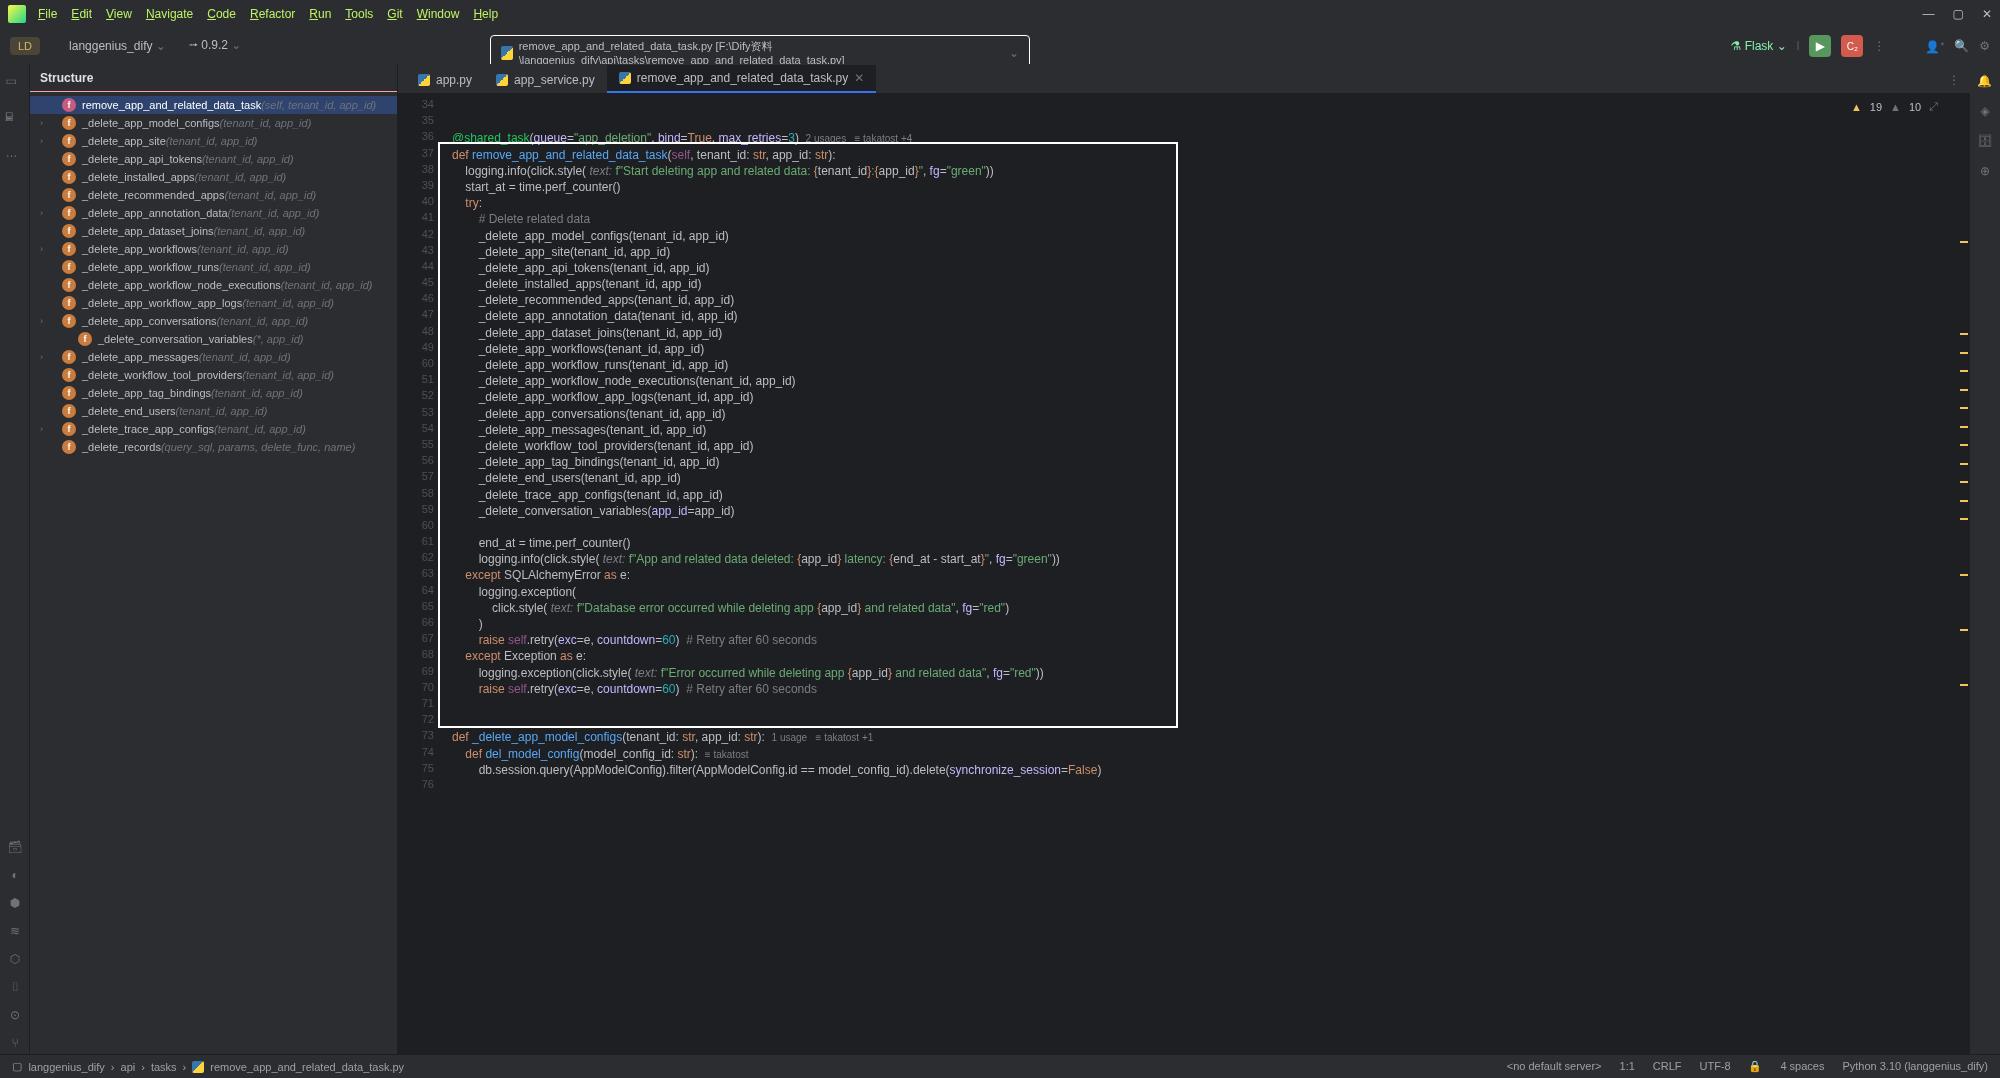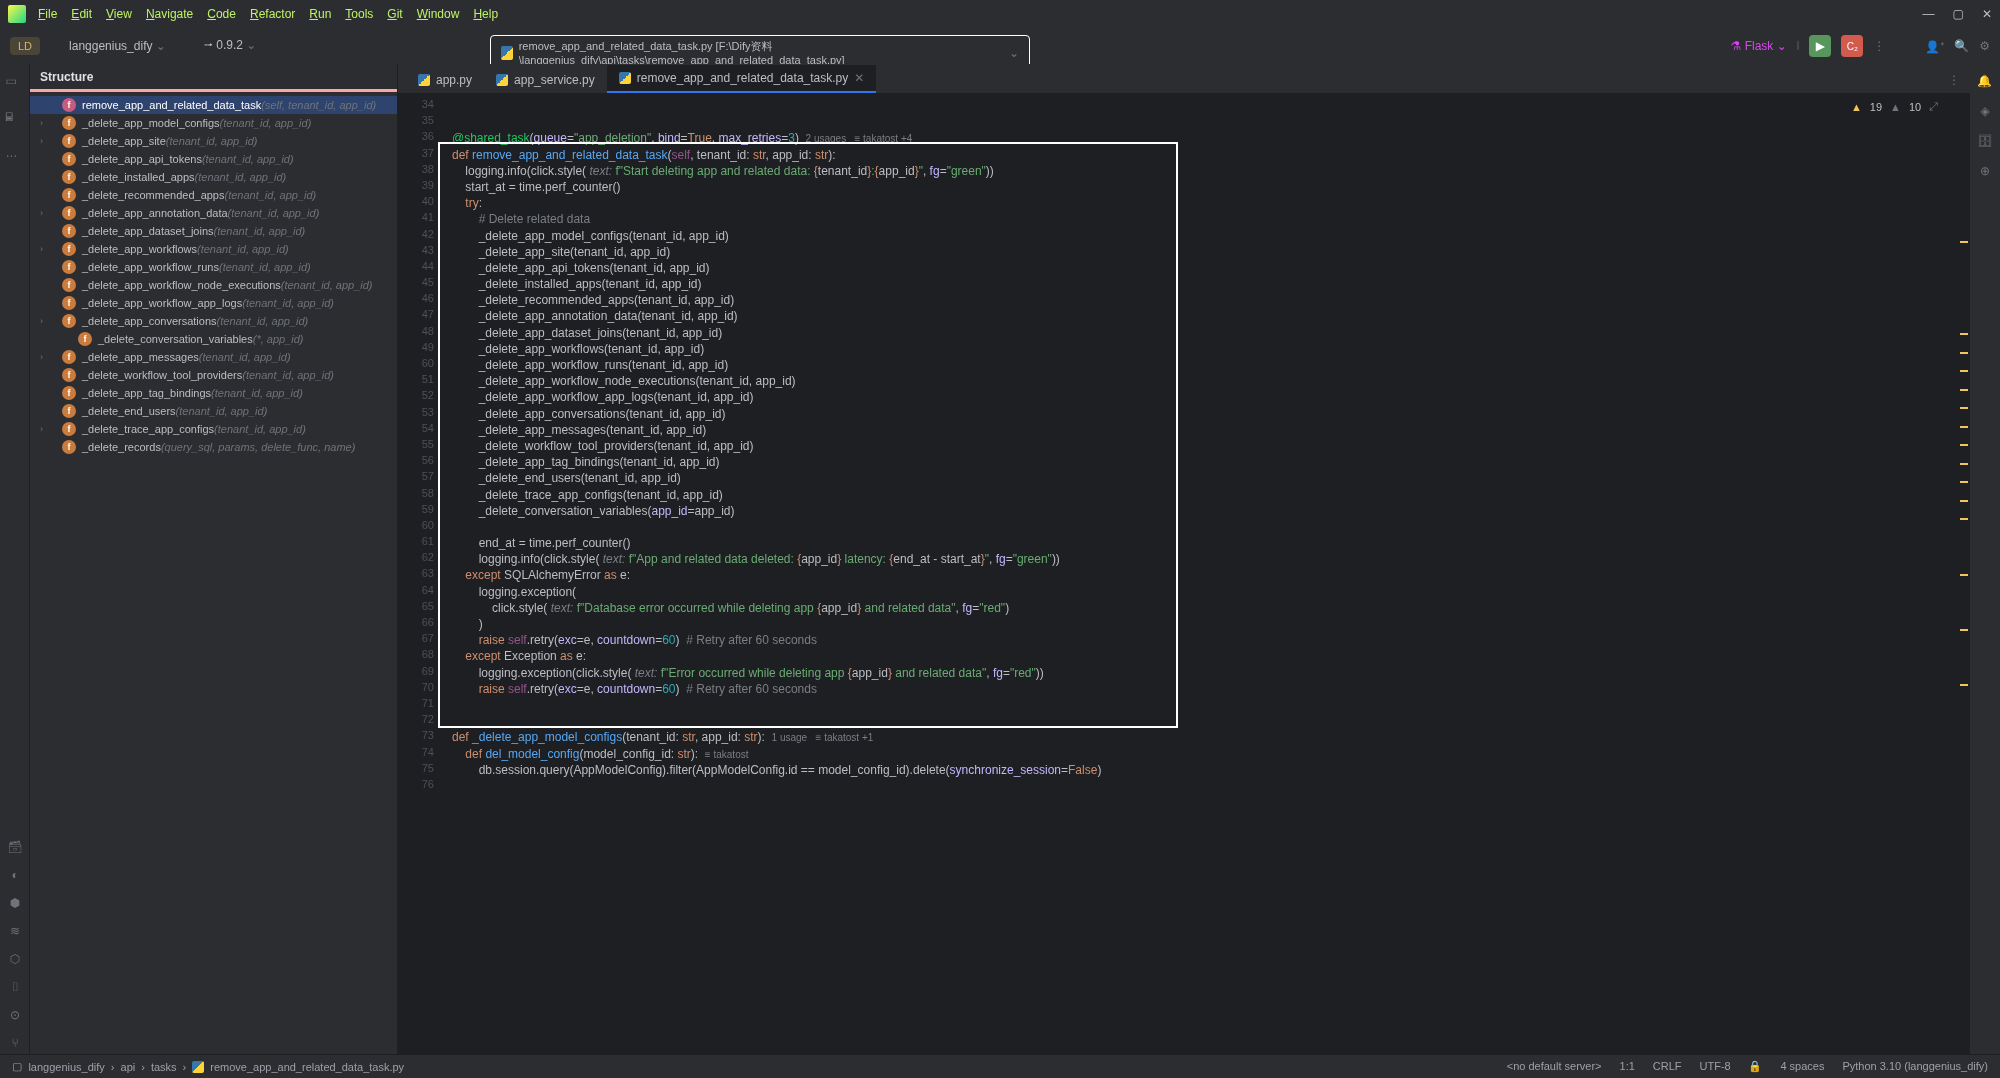--- a/index.html
+++ b/index.html
@@ -5,34 +5,34 @@
 * { margin: 0; padding: 0; box-sizing: border-box; font-family: 'Segoe UI', Arial, sans-serif; }
 body { background: #2b2d30; color: #bcbec4; font-size: 12px; overflow: hidden; width: 2000px; height: 1078px; }
 .titlebar { height: 28px; display: flex; align-items: center; background: #2b2d30; padding: 0 8px; }
 .titlebar .logo { width: 18px; height: 18px; background: linear-gradient(135deg,#fcf84a,#21d789); border-radius: 2px; margin-right: 12px; }
 .titlebar .menu { display: flex; gap: 14px; color: #bef264; }
 .titlebar .menu span { cursor: pointer; }
 .titlebar .menu span u { text-decoration: underline; }
 .titlebar .winbtns { margin-left: auto; display: flex; gap: 18px; color: #bcbec4; }
 .topbar { height: 36px; display: flex; align-items: center; background: #2b2d30; padding: 0 10px; }
 .proj-badge { background: #4a4536; color: #d5b86b; padding: 3px 8px; border-radius: 4px; font-size: 11px; margin-right: 6px; }
-.proj-name { color: #bcbec4; margin-right: 38px; padding-left: 23px; }
+.proj-name { color: #bcbec4; margin-right: 23px; padding-left: 23px; }
 .vcs { color: #bcbec4; margin-right: auto; font-size: 12px; }
 .pathbox { border: 1px solid #fff; border-radius: 4px; background: #2b2d30; padding: 3px 10px; color: #bcbec4; width: 540px; display: flex; align-items: center; gap: 6px; position: absolute; left: 490px; top: 35px; }
 .pathbox .pyicon { width: 14px; height: 14px; background: linear-gradient(135deg,#3776ab 50%,#ffd43b 50%); border-radius: 2px; }
 .topbar-right { display: flex; align-items: center; gap: 10px; margin-left: auto; }
-.flask { color: #d946ef; }
+.flask { color: #86efac; }
 .btn-green { width: 22px; height: 22px; background: #57965c; border-radius: 4px; display: flex; align-items: center; justify-content: center; color: #fff; }
 .btn-red { width: 22px; height: 22px; background: #d35b4e; border-radius: 4px; display: flex; align-items: center; justify-content: center; color: #fff; font-size: 10px; }
 .icon-dim { color: #6f737a; }
 .main { display: flex; height: calc(100% - 28px - 36px - 24px); }
 .leftgutter { width: 30px; background: #2b2d30; display: flex; flex-direction: column; align-items: center; padding-top: 10px; gap: 18px; color: #6f737a; border-right: 1px solid #1e1f22; }
 .leftgutter .ico { width: 18px; height: 18px; cursor: pointer; }
 .structure-panel { width: 368px; background: #2b2d30; border-right: 1px solid #1e1f22; display: flex; flex-direction: column; }
-.structure-header { height: 28px; display: flex; align-items: center; padding: 0 10px; font-weight: 600; color: #dfe1e5; border-bottom: 3px solid #fca5a5; gap: 8px; }
+.structure-header { height: 28px; display: flex; align-items: center; padding: 0 10px; font-weight: 600; color: #dfe1e5; border-bottom: 1px solid #fca5a5; gap: 8px; }
 .structure-tree { flex: 1; overflow: auto; padding: 4px 0; }
 .tree-item { display: flex; align-items: center; height: 18px; padding: 0 6px 0 32px; color: #bcbec4; font-size: 11px; white-space: nowrap; cursor: pointer; }
 .tree-item.selected { background: #2e436e; color: #fff; }
 .tree-item .chev { position: absolute; margin-left: -22px; color: #6f737a; font-size: 9px; }
 .tree-item .fn { width: 14px; height: 14px; border-radius: 50%; margin-right: 6px; display: inline-flex; align-items: center; justify-content: center; font-size: 9px; font-weight: 700; }
 .tree-item .fn.pink { background: #c75c7f; color: #fff; }
 .tree-item .fn.orange { background: #c97c3e; color: #fff; }
 .tree-item .params { color: #6f737a; font-style: italic; }
 .tree-item.child { padding-left: 48px; }
 .editor-area { flex: 1; display: flex; flex-direction: column; background: #1e1f22; position: relative; }

